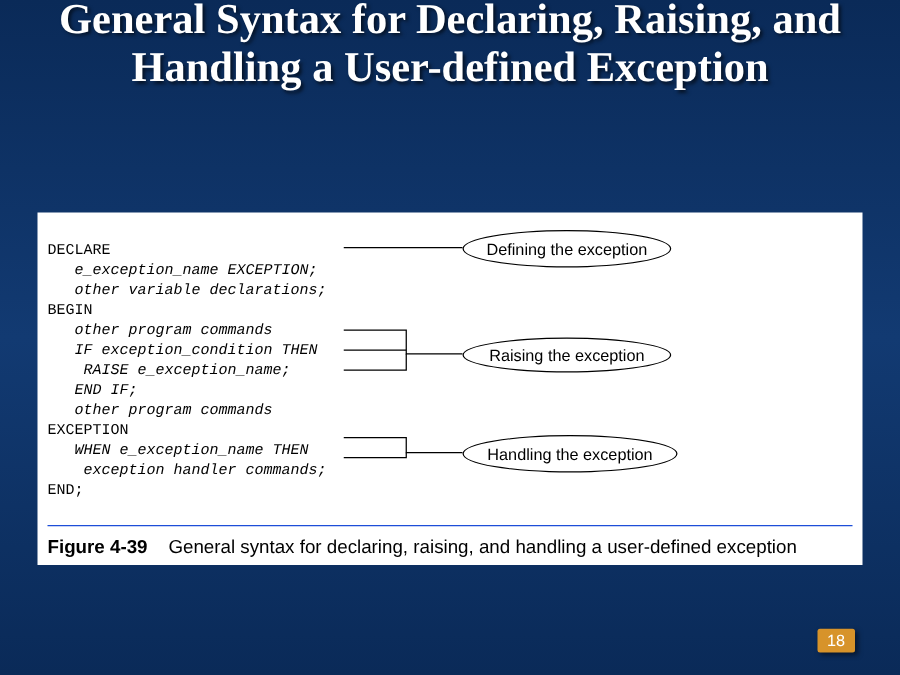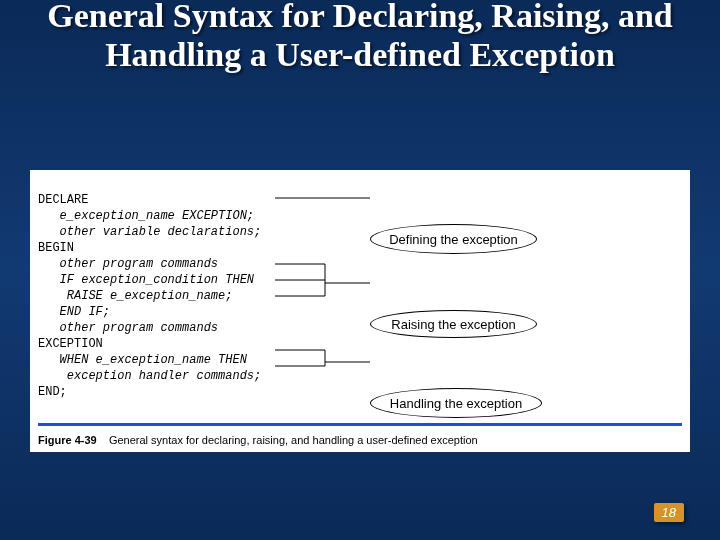--- a/index.html
+++ b/index.html
@@ -37,47 +37,46 @@
   }
   .code .it{font-style:italic}
   .lbl{
     position:absolute;
     border:1px solid #000;
     border-radius:50%;
     font-family:Arial,Helvetica,sans-serif;
     font-size:13px;
     text-align:left;
     background:#fff;
-    display:flex;align-items:center;justify-content:center;margin-top:40px;
+    display:flex;align-items:center;justify-content:center;
   }
   .lbl1{left:340px;top:14px;width:165px;height:28px}
   .lbl2{left:340px;top:100px;width:165px;height:26px}
   .lbl3{left:340px;top:178px;width:170px;height:28px}
   svg.connectors{position:absolute;left:0;top:0;width:660px;height:250px;pointer-events:none}
   .caption{
     position:absolute;
     left:8px;bottom:6px;
     font-family:Arial,Helvetica,sans-serif;
-    font-size:11px;
-    border-top:3px solid #1d4ed8;
+    font-size:15px;
+    border-top:1px solid #1d4ed8;
     width:644px;
     padding-top:8px;
   }
   .caption .fnum{font-weight:bold}
   .pagenum{
     position:absolute;
     right:36px;bottom:18px;
     background:#d7932a;
     color:#fff;
     font-family:Arial,Helvetica,sans-serif;
     font-size:13px;
     padding:2px 8px;
     border-radius:2px;
     box-shadow:2px 2px 4px rgba(0,0,0,0.5);
-    font-style:italic;
   }
 </style>
 </head>
 <body>
 
 <div class="title">General Syntax for Declaring, Raising, and Handling a User-defined Exception</div>
 
 <div class="figure">
 
   <div class="code">

